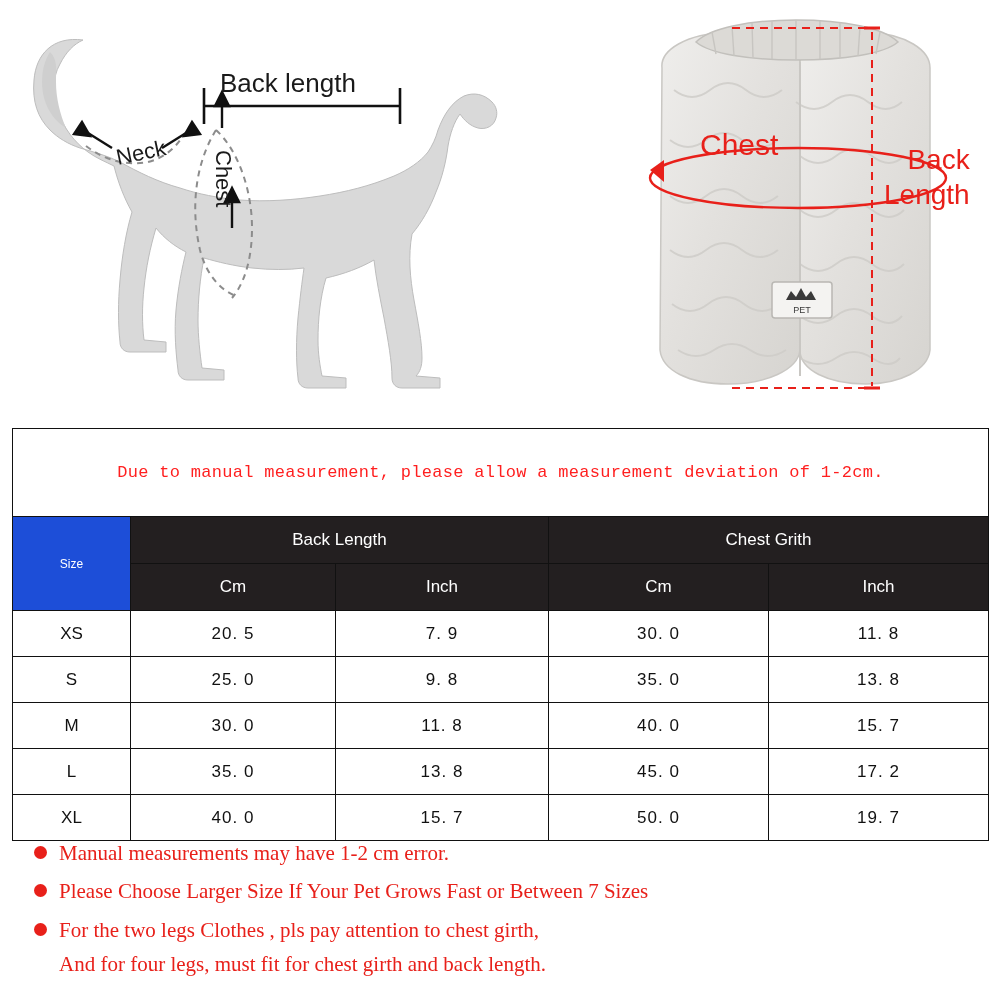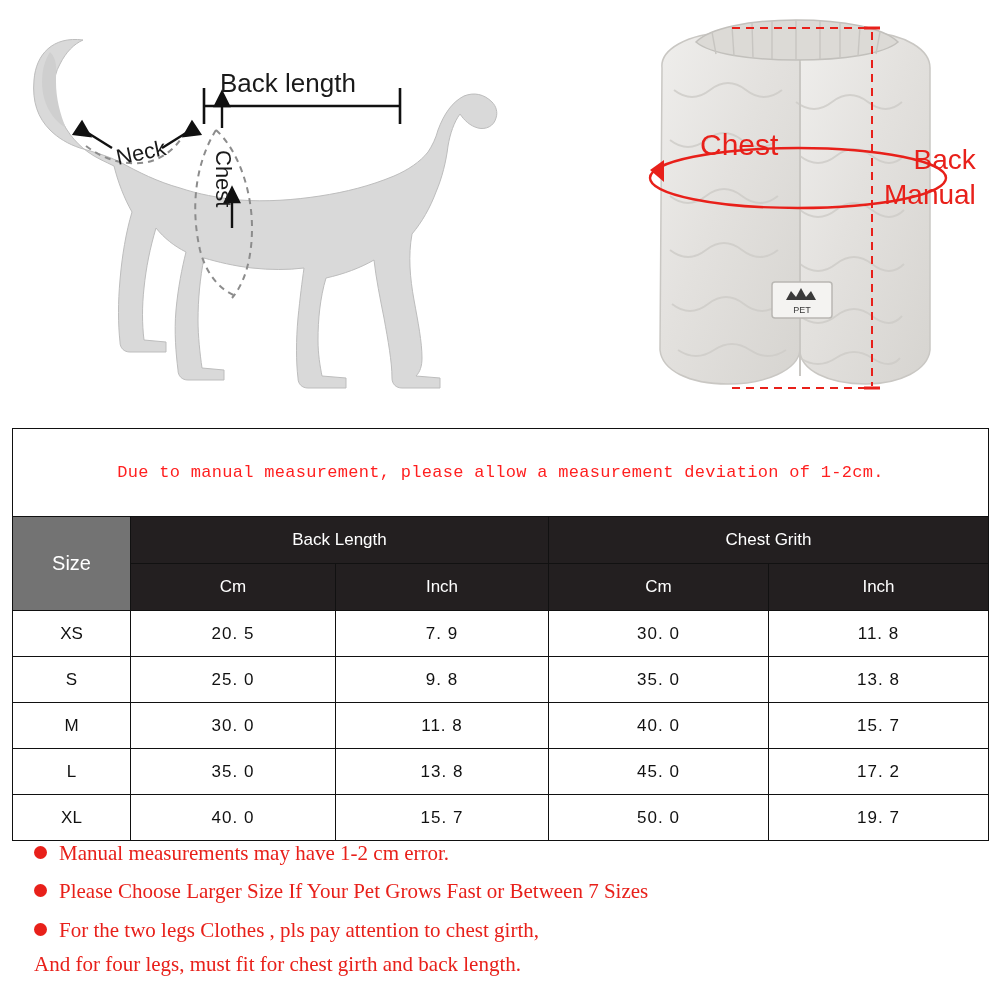--- a/index.html
+++ b/index.html
@@ -95,23 +95,23 @@
     font-family: "Liberation Mono", monospace;
     letter-spacing: 0.3px;
     background: #fff;
   }
   .hdr {
     background: #231f20;
     color: #ffffff;
     font-size: 17px;
   }
   .hdr-size {
-    background: #737373;
+    background: #1d4ed8;
     color: #ffffff;
-    font-size: 20px;
+    font-size: 12px;
   }
   .hdr-top td { height: 47px; }
   .hdr-sub td { height: 47px; }
   .data-row td {
     height: 46px;
     font-size: 17px;
     color: #111;
     background: #fff;
     font-family: "Liberation Sans", sans-serif;
     letter-spacing: 1px;
@@ -141,20 +141,21 @@
     color: #e8201a;
     font-size: 21px;
     font-family: "Liberation Serif", serif;
     line-height: 1.45;
   }
   .note-sub {
     color: #e8201a;
     font-size: 21px;
     font-family: "Liberation Serif", serif;
     line-height: 1.45;
+    margin-left: 25px;
     margin-top: -4px;
   }
 </style>
 </head>
 <body>
 
 <div id="page">
 
   <div class="illustration">
 
@@ -307,21 +308,21 @@
           <line x1="132" y1="18" x2="272" y2="18"></line>
           <line x1="132" y1="378" x2="272" y2="378"></line>
         </g>
         <line x1="264" y1="18" x2="280" y2="18" stroke="#e8201a" stroke-width="3"></line>
         <line x1="264" y1="378" x2="280" y2="378" stroke="#e8201a" stroke-width="3"></line>
       </svg>
 
       <div class="label-chest-garment" style="left:100px; top:118px;">Chest</div>
       <div class="label-back-length-right" style="left:284px; top:132px;">
         <span>Back</span><br>
-        <span>Manual</span>
+        <span>Length</span>
       </div>
     </div>
   </div>
 
   <div class="table-wrap">
     <table class="size-table">
       <colgroup>
         <col style="width:118px">
         <col style="width:205px">
         <col style="width:213px">

